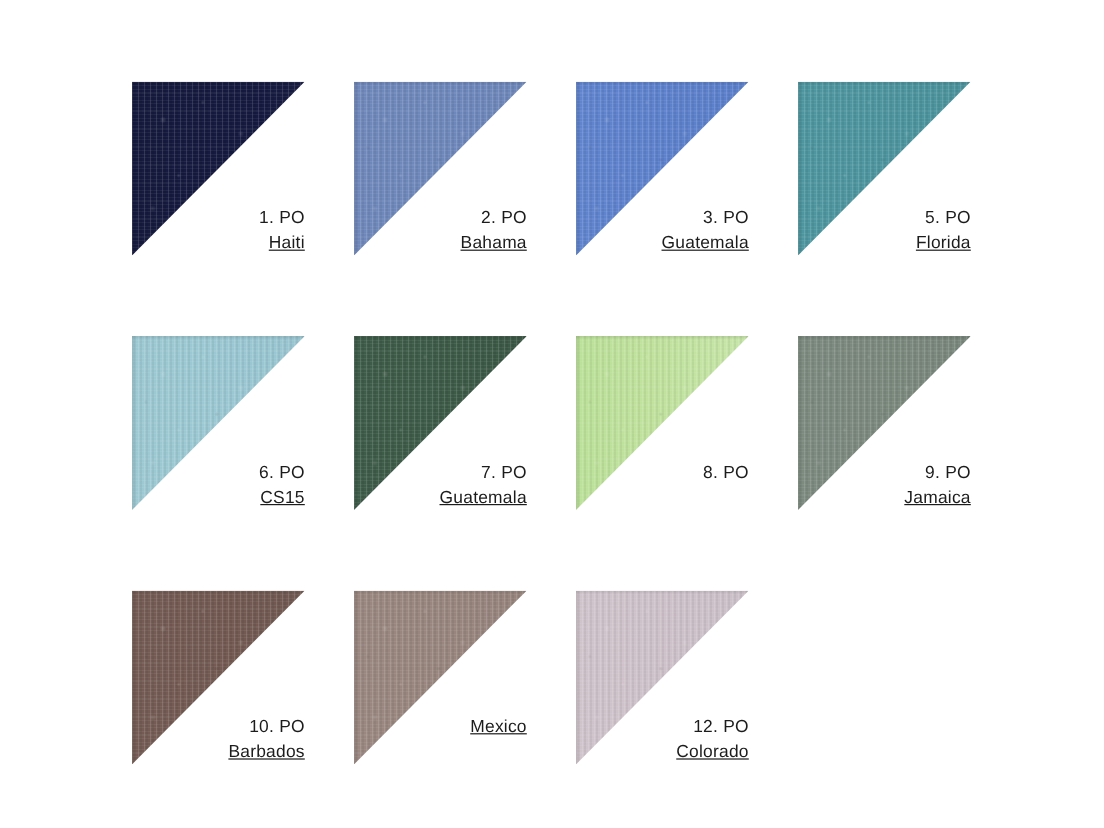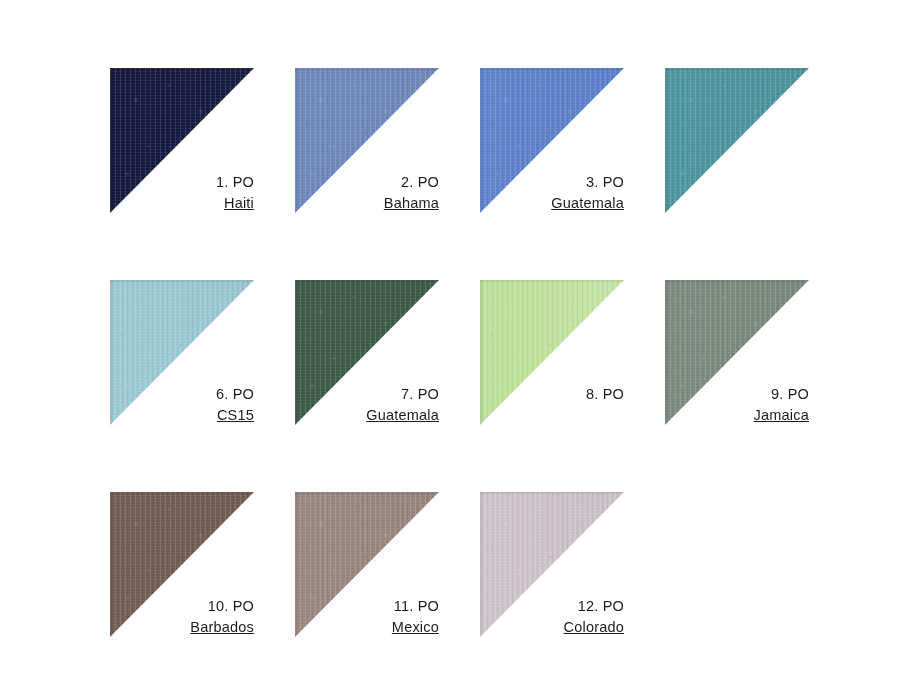--- a/index.html
+++ b/index.html
@@ -185,20 +185,24 @@
         </div>
       </div>
       <div class="swatch-cell">
         <div class="swatch-triangle">
           <div class="swatch-fill" style="background: rgb(108, 176, 184);"></div>
           <div class="swatch-shade" style="background: linear-gradient(90deg, rgb(114, 180, 187) 0%, rgb(108, 176, 184) 52%, rgb(98, 169, 178) 100%);"></div>
           <div class="swatch-texture"></div>
           <div class="swatch-speckle"></div>
           <div class="swatch-edge"></div>
         </div>
+        <div class="swatch-caption">
+          <span class="caption-code">5. PO</span>
+          <span class="caption-name">Florida</span>
+        </div>
       </div>
       <div class="swatch-cell">
         <div class="swatch-triangle">
           <div class="swatch-fill" style="background: rgb(181, 216, 224);"></div>
           <div class="swatch-shade" style="background: linear-gradient(90deg, rgb(188, 221, 227) 0%, rgb(181, 216, 224) 52%, rgb(174, 211, 220) 100%);"></div>
           <div class="swatch-texture"></div>
           <div class="swatch-speckle"></div>
           <div class="swatch-edge"></div>
         </div>
         <div class="swatch-caption">
@@ -259,21 +263,20 @@
       </div>
       <div class="swatch-cell">
         <div class="swatch-triangle">
           <div class="swatch-fill" style="background: rgb(179, 163, 157);"></div>
           <div class="swatch-shade" style="background: linear-gradient(90deg, rgb(184, 169, 163) 0%, rgb(179, 163, 157) 52%, rgb(172, 156, 150) 100%);"></div>
           <div class="swatch-texture"></div>
           <div class="swatch-speckle"></div>
           <div class="swatch-edge"></div>
         </div>
         <div class="swatch-caption">
-          <span class="caption-code">11. PO</span>
           <span class="caption-name">Mexico</span>
         </div>
       </div>
       <div class="swatch-cell">
         <div class="swatch-triangle">
           <div class="swatch-fill" style="background: rgb(221, 212, 218);"></div>
           <div class="swatch-shade" style="background: linear-gradient(90deg, rgb(225, 217, 222) 0%, rgb(221, 212, 218) 52%, rgb(215, 206, 212) 100%);"></div>
           <div class="swatch-texture"></div>
           <div class="swatch-speckle"></div>
           <div class="swatch-edge"></div>

